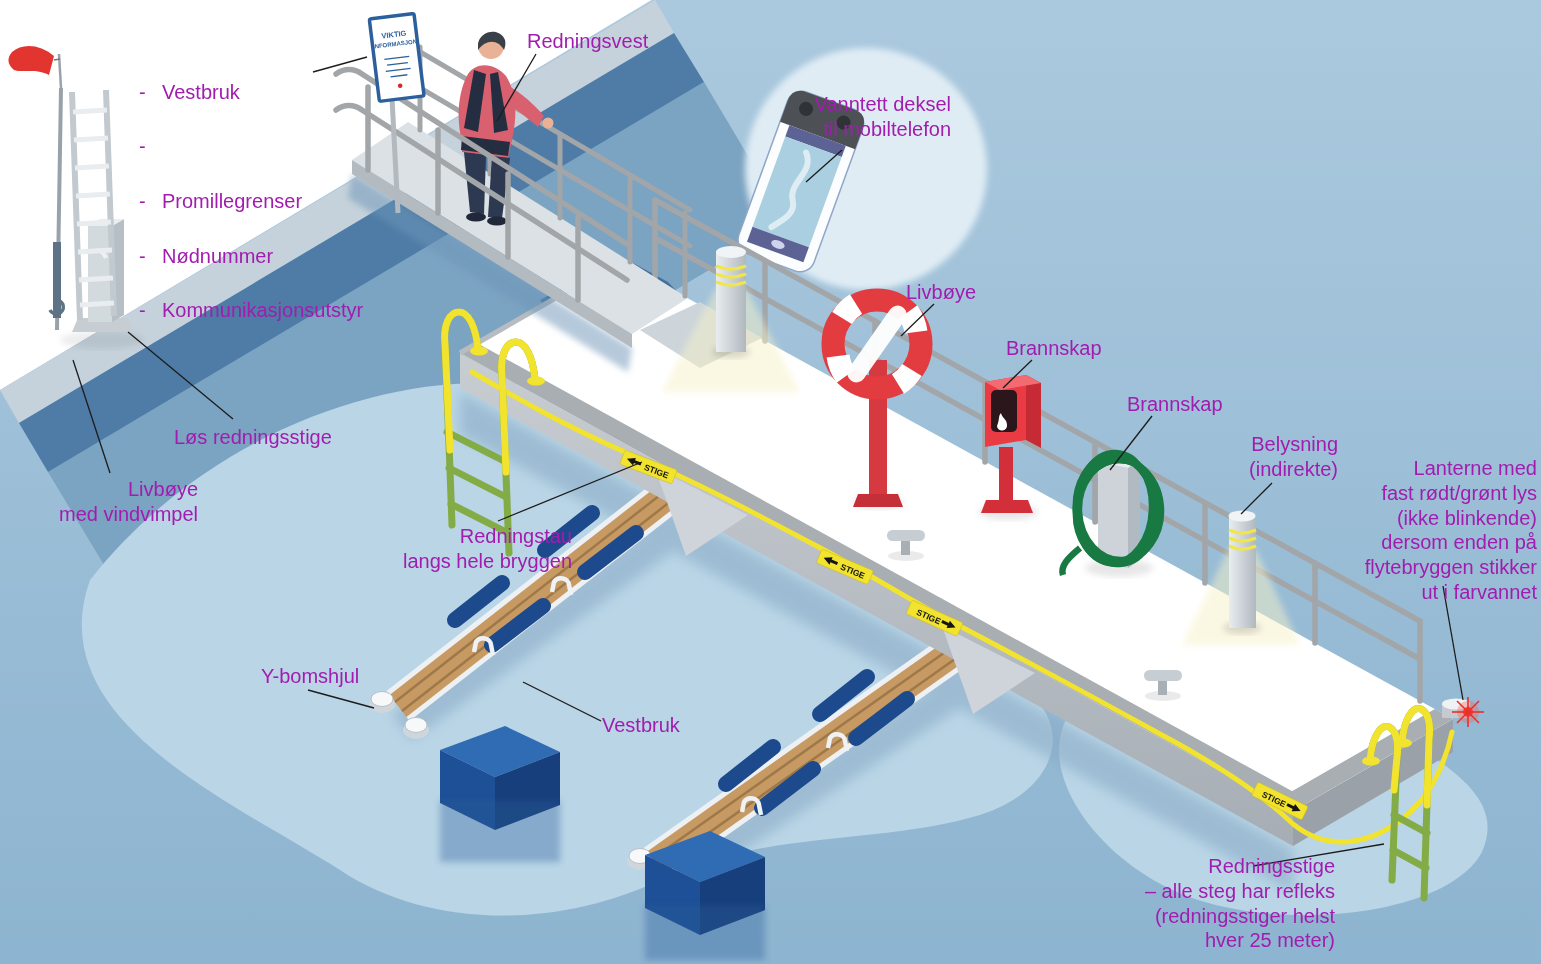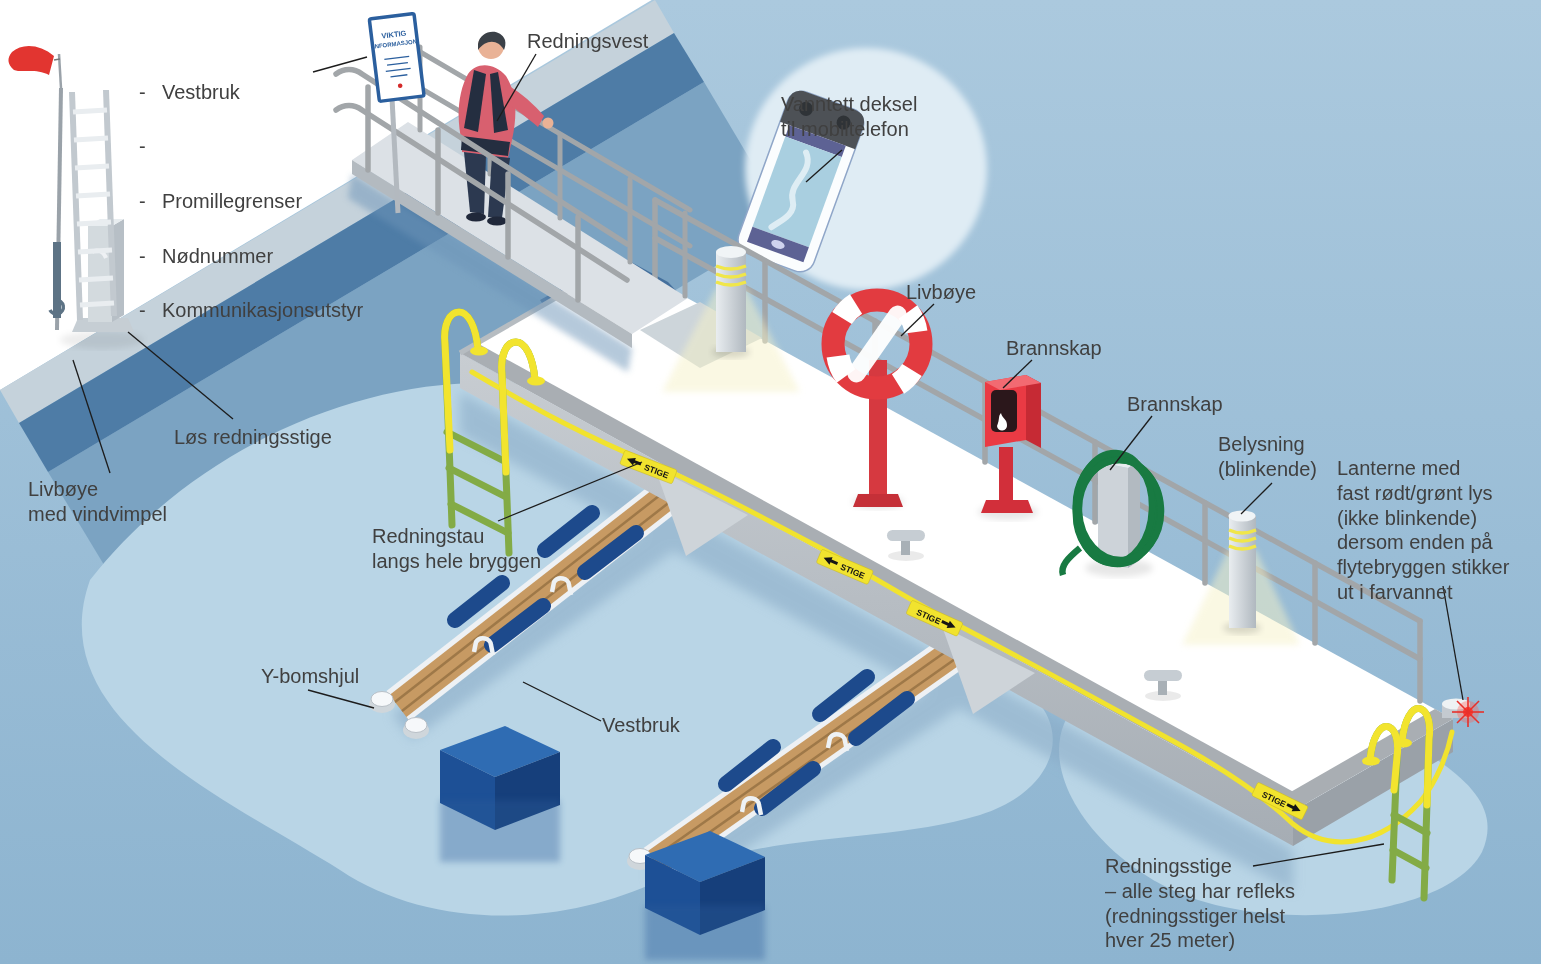--- a/index.html
+++ b/index.html
@@ -1,21 +1,21 @@
 <!DOCTYPE html>
 <html><head>
 <meta charset="utf-8">
 <style>
   html,body{margin:0;padding:0}
   body{width:1541px;height:964px;position:relative;overflow:hidden;
        font-family:"Liberation Sans",sans-serif;background:#a9c9de}
   #scene{position:absolute;left:0;top:0}
-  .lbl{position:absolute;font-size:20px;line-height:1.24;color:#404040;
+  .lbl{position:absolute;font-size:20px;line-height:1.24;color:#a21caf;
        white-space:pre-line;pointer-events:none}
-  .center{text-align:left}
+  .center{text-align:right}
   .info-block{left:139px;top:50px;width:320px}
   .info-item{display:flex;margin-top:5px}
   .info-item .dash{width:23px;flex:none}
   .lbl-redningsvest{left:527px;top:29px}
   .lbl-vanntett{left:781px;top:92px;width:170px}
   .lbl-livboye{left:906px;top:280px}
   .lbl-brannskap{left:1006px;top:336px}
   .lbl-vannslange{left:1127px;top:392px}
   .lbl-belysning{left:1218px;top:432px;width:120px}
   .lbl-lanterne{left:1337px;top:456px;width:200px}
@@ -439,21 +439,21 @@
     <span class="dash">-</span><span>Kommunikasjonsutstyr</span></div>
 </div>
 
 <div class="lbl lbl-redningsvest">Redningsvest</div>
 <div class="lbl lbl-vanntett center">Vanntett deksel
 til mobiltelefon</div>
 <div class="lbl lbl-livboye">Livbøye</div>
 <div class="lbl lbl-brannskap">Brannskap</div>
 <div class="lbl lbl-vannslange">Brannskap</div>
 <div class="lbl lbl-belysning center">Belysning
-(blinkende)</div>
+(indirekte)</div>
 <div class="lbl lbl-lanterne center">Lanterne med
 fast rødt/grønt lys
 (ikke blinkende)
 dersom enden på
 flytebryggen stikker
 ut i farvannet</div>
 <div class="lbl lbl-los-stige">Løs redningsstige</div>
 <div class="lbl lbl-batshake center">Livbøye
 med vindvimpel</div>
 <div class="lbl lbl-redningstau center">Redningstau

